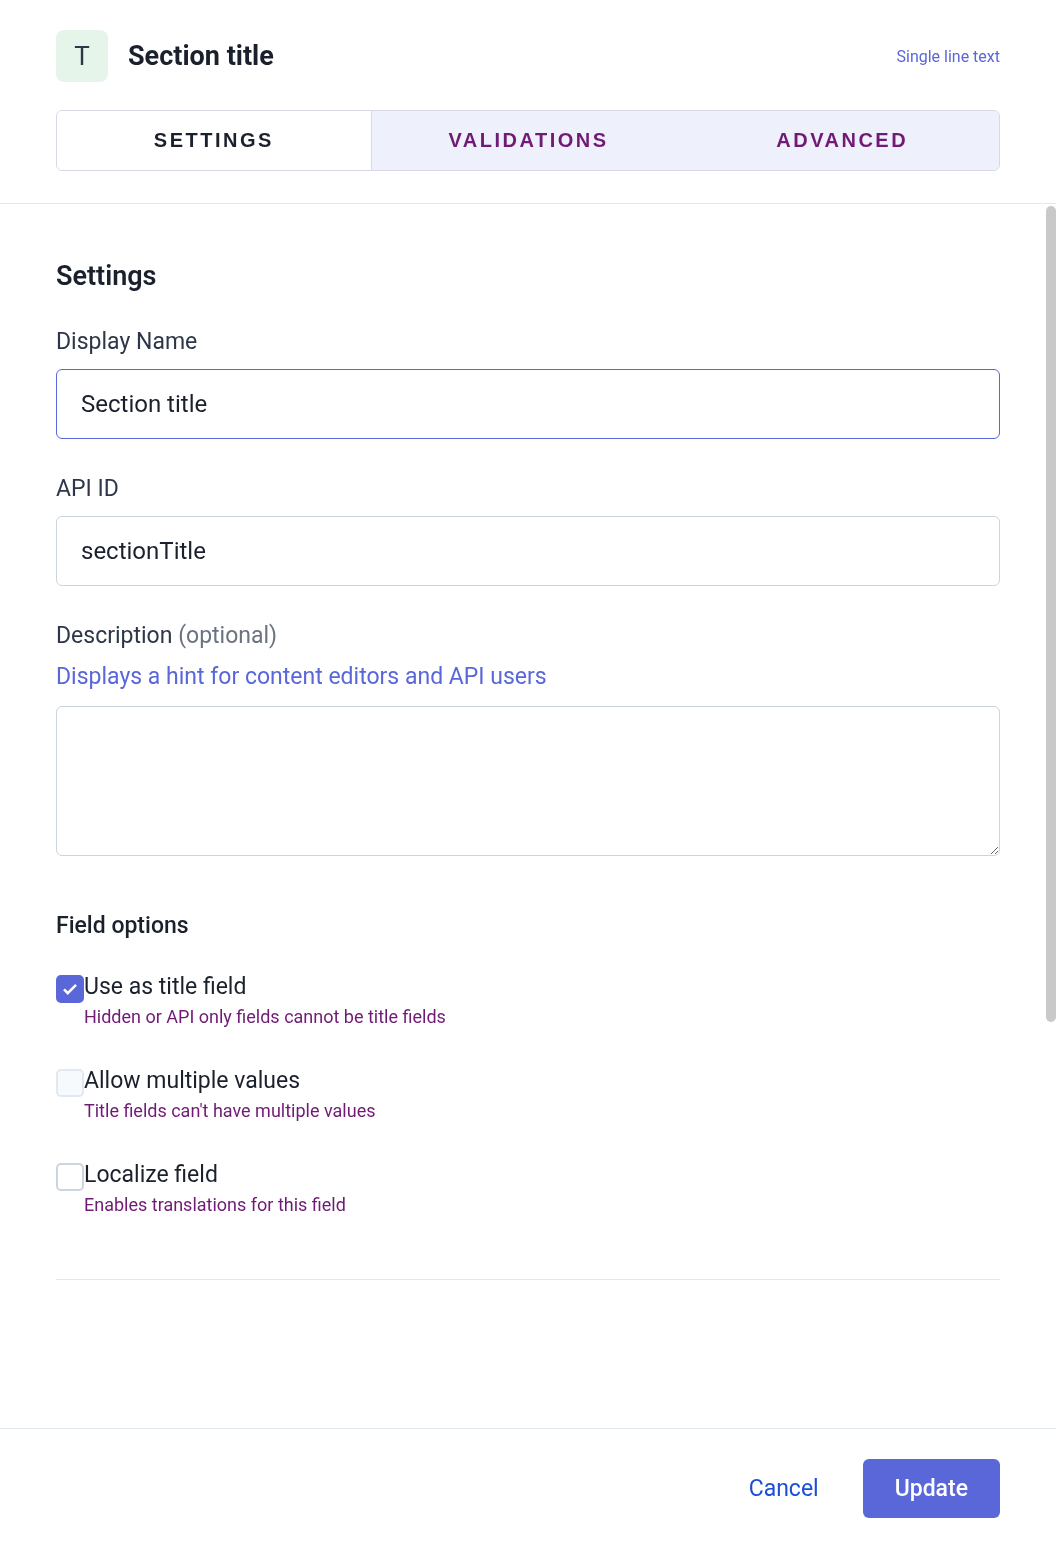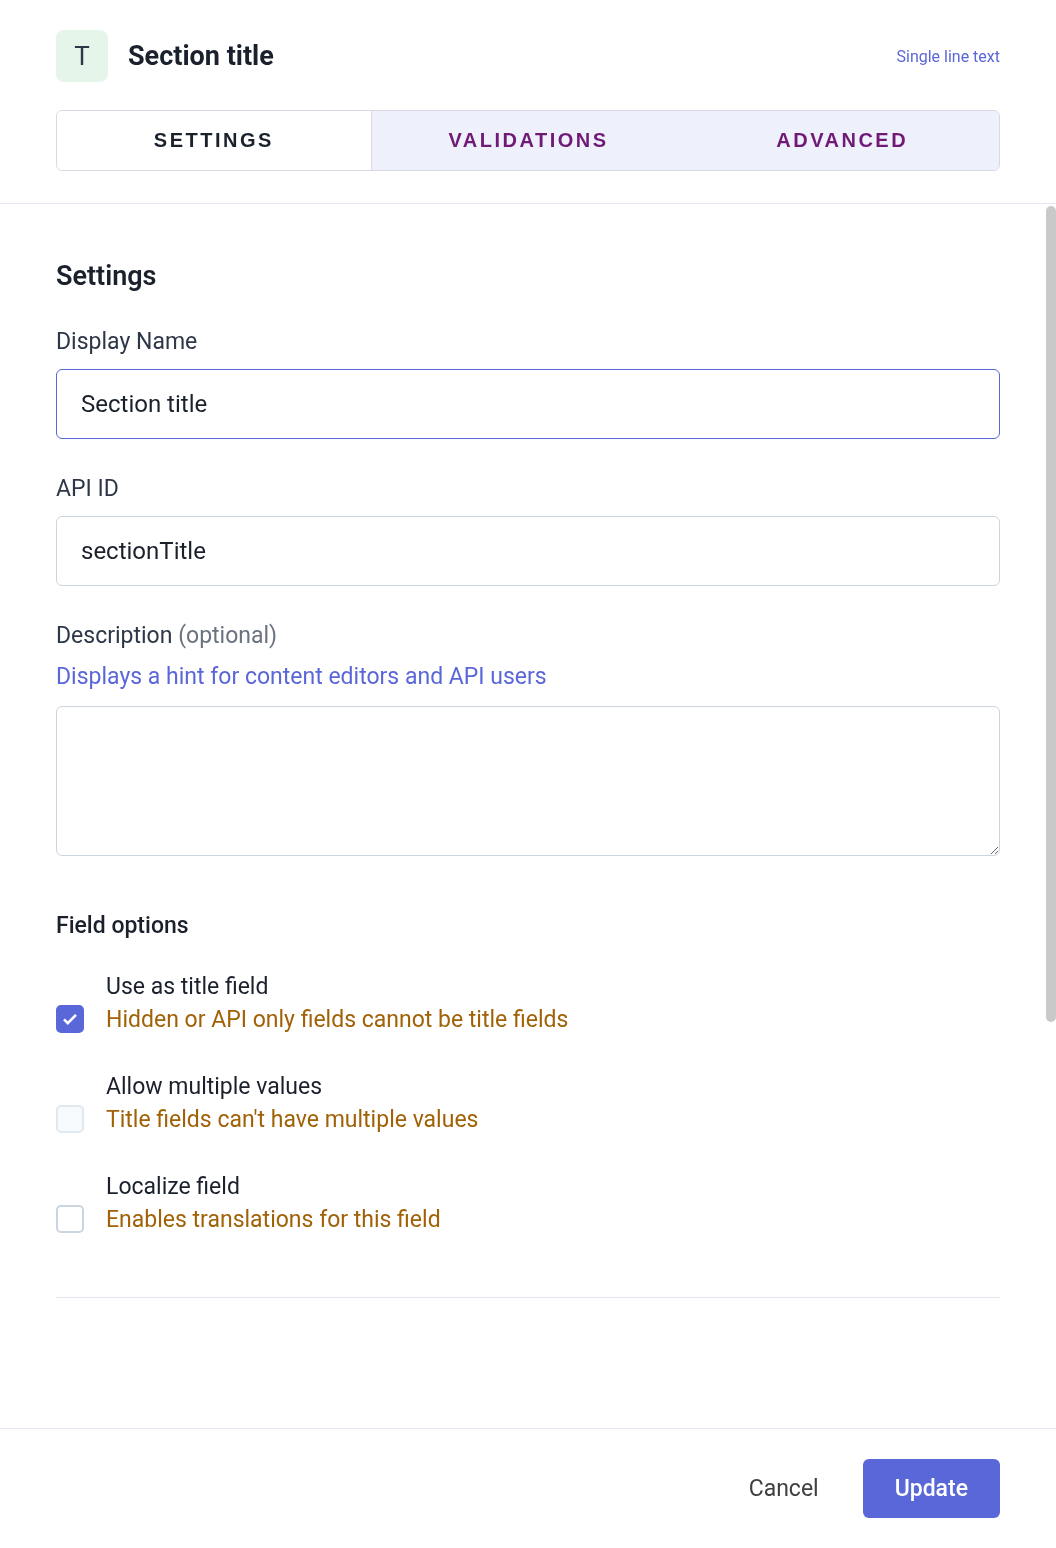--- a/index.html
+++ b/index.html
@@ -131,22 +131,21 @@
     }
     .options-heading {
       font-size: 23px;
       font-weight: 500;
       color: #1a202c;
       margin-top: 52px;
       margin-bottom: 34px;
     }
     .option-row {
       display: flex;
-      align-items: flex-end;
-      gap: 22px;
+      align-items: flex-start;
       margin-bottom: 40px;
     }
     .checkbox {
       width: 28px;
       height: 28px;
       border: 2px solid #cbd5e0;
       border-radius: 5px;
       background: #ffffff;
       flex-shrink: 0;
       display: flex;
@@ -171,22 +170,22 @@
     .option-text {
       flex: 1;
     }
     .option-label {
       font-size: 23px;
       color: #1a202c;
       font-weight: 400;
       margin-bottom: 6px;
     }
     .option-desc {
-      font-size: 23px;
-      color: #a16207;
+      font-size: 18px;
+      color: #701a75;
       font-weight: 400;
     }
     .bottom-divider {
       border-top: 1px solid #e2e8f0;
       margin: 64px 56px 0 56px;
     }
     .footer-bar {
       position: absolute;
       bottom: 0;
       left: 0;
@@ -194,21 +193,21 @@
       border-top: 1px solid #e2e8f0;
       padding: 30px 56px;
       display: flex;
       justify-content: flex-end;
       align-items: center;
       gap: 44px;
       background: #ffffff;
     }
     .cancel-link {
       font-size: 23px;
-      color: #404040;
+      color: #1d4ed8;
       cursor: pointer;
       background: none;
       border: none;
       font-family: inherit;
     }
     .update-btn {
       background: #5a67d8;
       color: #ffffff;
       font-size: 23px;
       font-weight: 500;

